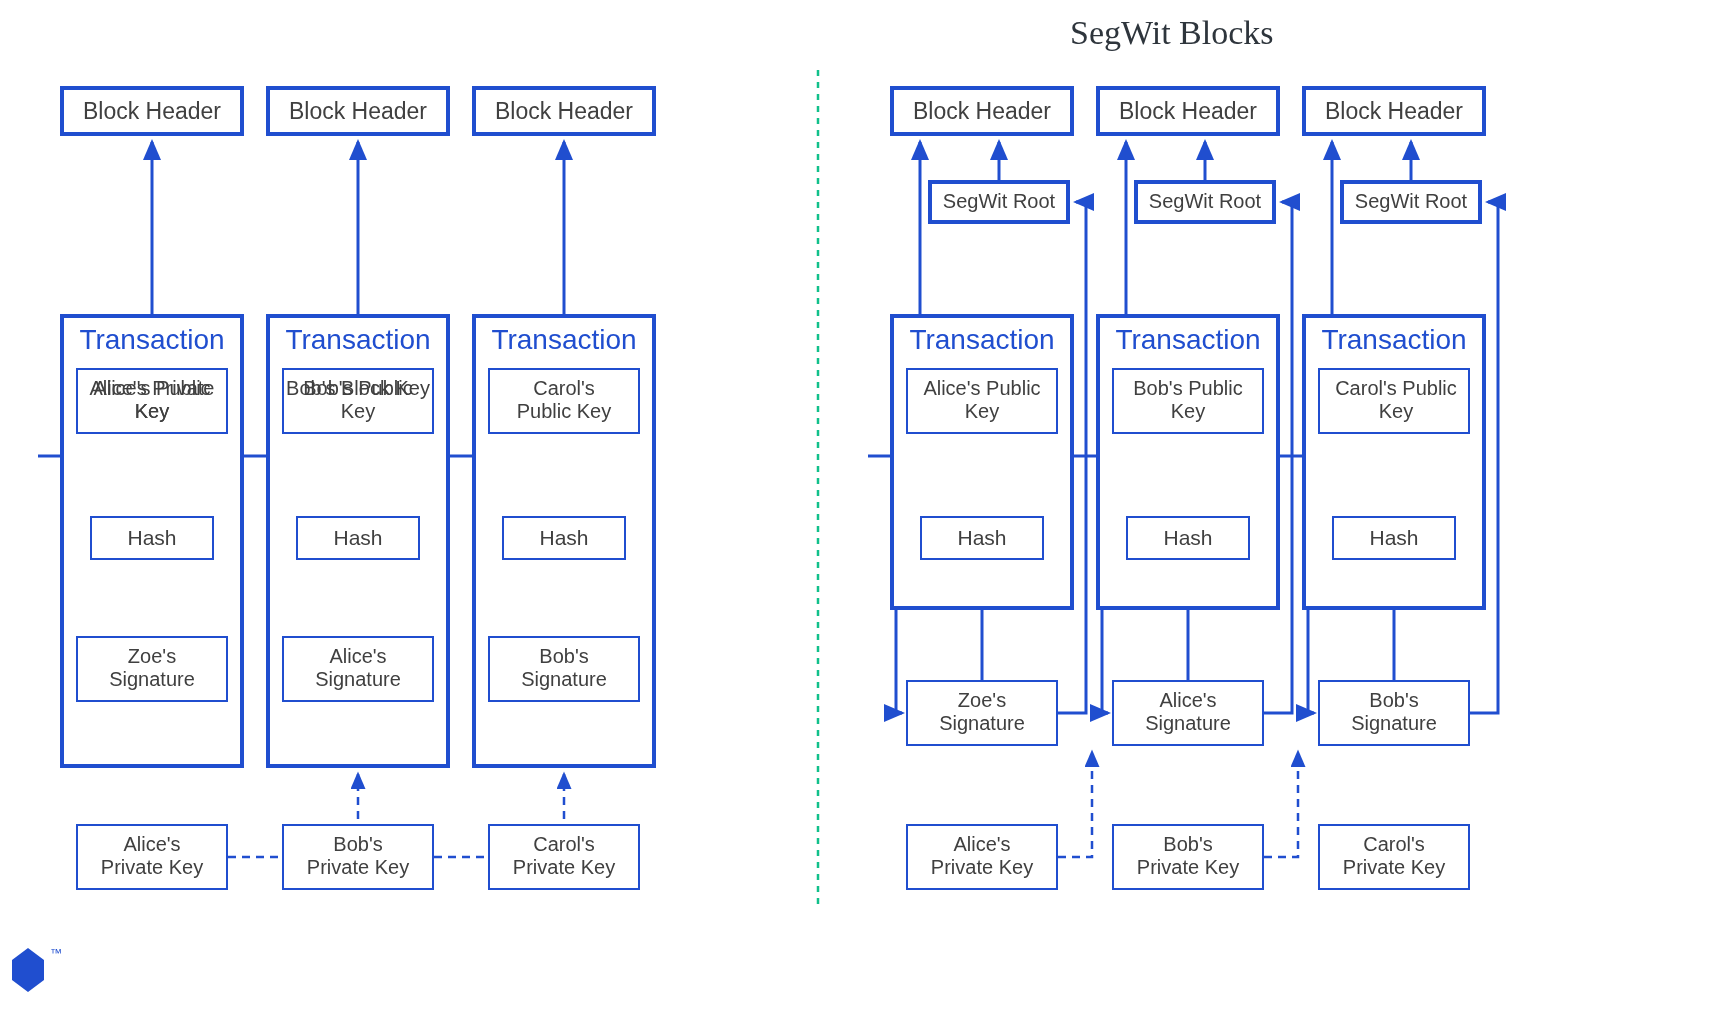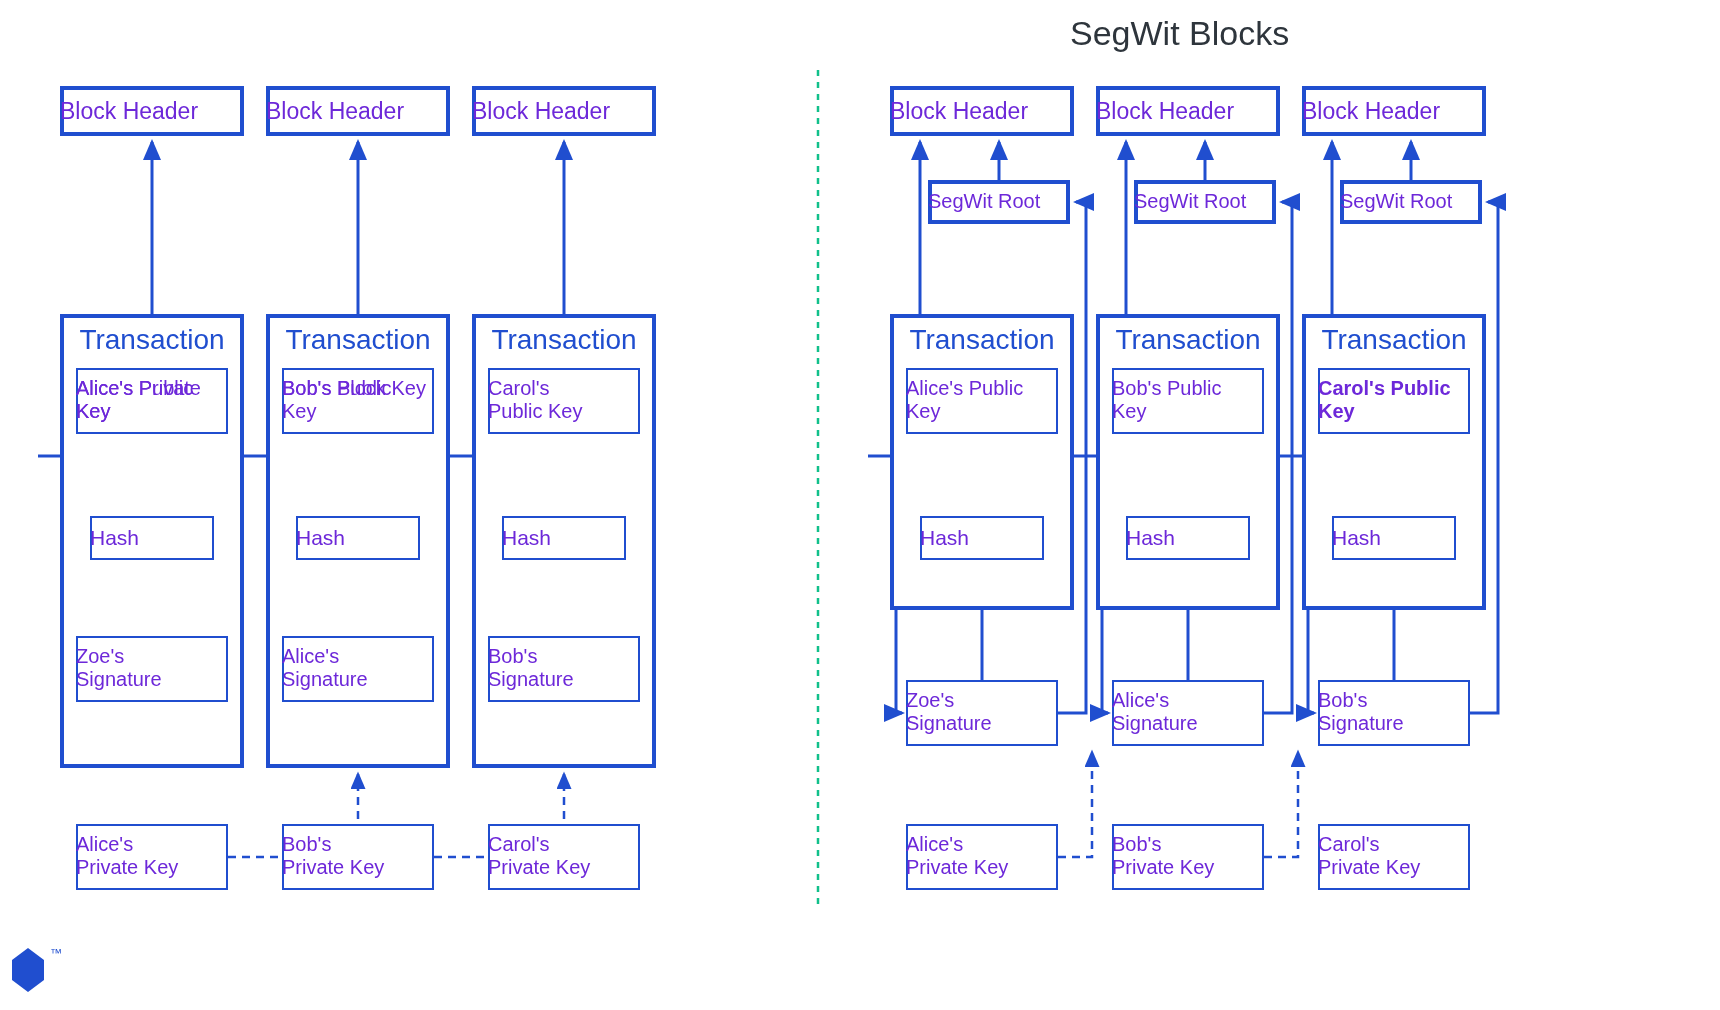--- a/index.html
+++ b/index.html
@@ -1,32 +1,32 @@
 <!DOCTYPE html>
 <html><head>
 <meta charset="utf-8">
 <style>
   html,body{margin:0;padding:0;background:#fff;font-family:"Helvetica Neue",Helvetica,Arial,sans-serif;color:#252c33}
   #stage{position:relative;width:1720px;height:1010px;margin:0 auto}
   .title{position:absolute;font-size:34px;font-weight:300;color:#2e353c}
   .heavy{position:absolute;border:4px solid #204ecf;background:#fff;box-sizing:border-box}
   .light{position:absolute;border:2px solid #204ecf;background:#fff;box-sizing:border-box}
-  .lbl{position:absolute;font-size:22px;color:#6d28d9;line-height:1.15}
+  .lbl{position:absolute;text-align:center;font-size:22px;color:#404040;line-height:1.15}
   .tlbl{position:absolute;text-align:center;font-size:28px;color:#204ecf;font-weight:300}
   svg.wires{position:absolute;left:0;top:0;width:1720px;height:1010px;pointer-events:none}
   .solid{stroke:#204ecf;stroke-width:3;fill:none}
   .dash{stroke:#204ecf;stroke-width:2.5;fill:none;stroke-dasharray:8 6}
   .divider{stroke:#10c08a;stroke-width:2.5;fill:none;stroke-dasharray:6 6}
   #tm{position:absolute;font-size:12px;color:#204ecf}
 </style>
 </head>
 <body>
 
 <div id="stage">
-    <div class="title" style="left: 1070px; top: 14px;">SegWit Blocks</div>
+    <div class="title" style="left: 1070px; top: 14px; font-family: Liberation Serif, serif;">SegWit Blocks</div>
     <svg class="wires">
       <defs>
         <marker id="ar" markerWidth="8" markerHeight="8" refX="6" refY="3" orient="auto">
           <path d="M0,0 L7,3 L0,6 Z" fill="#204ecf"></path>
         </marker>
       </defs>
       <path d="M 818 70 L 818 910" class="divider"></path>
       <path d="M 152 314 L 152 142" class="solid" marker-end="url(#ar)"></path>
       <path d="M 134 434 L 134 510" class="solid" marker-end="url(#ar)"></path>
       <path d="M 170 434 L 170 510" class="solid" marker-end="url(#ar)"></path>
@@ -140,21 +140,21 @@
     <div class="lbl" style="left: 1112px; top: 689px; width: 152px; font-size: 20px;">Alice's<br>Signature</div>
     <div class="light" style="left: 1112px; top: 824px; width: 152px; height: 66px;"></div>
     <div class="lbl" style="left: 1112px; top: 833px; width: 152px; font-size: 20px;">Bob's<br>Private Key</div>
     <div class="heavy" style="left: 1302px; top: 86px; width: 184px; height: 50px;"></div>
     <div class="lbl" style="left: 1302px; top: 98px; width: 184px; font-size: 23px;">Block Header</div>
     <div class="heavy" style="left: 1340px; top: 180px; width: 142px; height: 44px;"></div>
     <div class="lbl" style="left: 1340px; top: 190px; width: 142px; font-size: 20px;">SegWit Root</div>
     <div class="heavy" style="left: 1302px; top: 314px; width: 184px; height: 296px;"></div>
     <div class="tlbl" style="left: 1302px; top: 324px; width: 184px;">Transaction</div>
     <div class="light" style="left: 1318px; top: 368px; width: 152px; height: 66px;"></div>
-    <div class="lbl" style="left: 1318px; top: 377px; width: 156px; font-size: 20px; font-weight: bold;">Carol's Public<br>Key</div>
+    <div class="lbl" style="left: 1318px; top: 377px; width: 156px; font-size: 20px;">Carol's Public<br>Key</div>
     <div class="light" style="left: 1332px; top: 516px; width: 124px; height: 44px;"></div>
     <div class="lbl" style="left: 1332px; top: 526px; width: 124px; font-size: 21px;">Hash</div>
     <div class="light" style="left: 1318px; top: 680px; width: 152px; height: 66px;"></div>
     <div class="lbl" style="left: 1318px; top: 689px; width: 152px; font-size: 20px;">Bob's<br>Signature</div>
     <div class="light" style="left: 1318px; top: 824px; width: 152px; height: 66px;"></div>
     <div class="lbl" style="left: 1318px; top: 833px; width: 152px; font-size: 20px;">Carol's<br>Private Key</div>
     <div id="tm" style="left: 6px; top: 946px;"><svg width="44" height="56" viewBox="0 0 44 56">
         <path d="M22 2 L38 14 L38 34 L22 46 L6 34 L6 14 Z M22 12 L30 18 L30 30 L22 36 L14 30 L14 18 Z" fill="#204ecf"></path>
       </svg><span style="vertical-align:top">™</span></div>
   </div>

